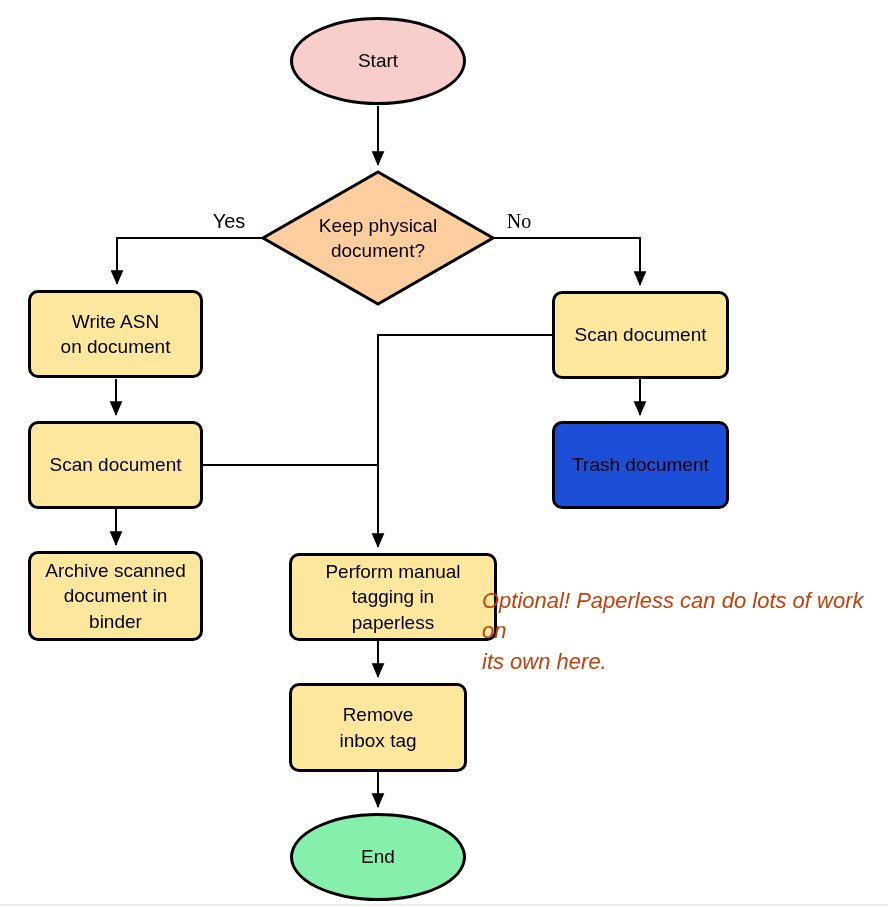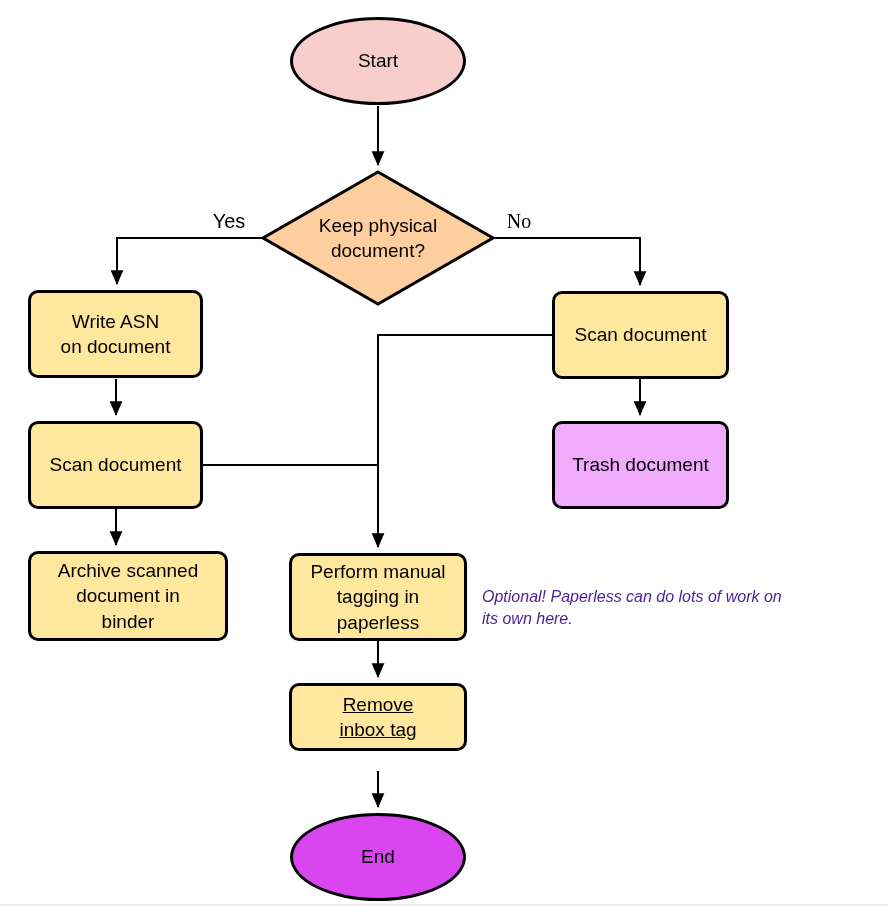--- a/index.html
+++ b/index.html
@@ -49,45 +49,45 @@
     position: absolute;
     font-size: 20px;
     color: #000000;
     text-align: center;
   }
   .annotation {
     position: absolute;
     left: 482px;
     top: 586px;
     width: 402px;
-    font-size: 16px;
+    font-size: 22px;
     font-style: italic;
     line-height: 1.38;
-    color: #4c1d95;
+    color: #c2410c;
     white-space: pre-line;
   }
   .bottom-hairline {
     position: absolute;
     left: 0;
     top: 904px;
     width: 888px;
     height: 2px;
     background: #ededed;
   }
 
   
   #node-start        { left: 290px; top: 17px;  width: 176px; height: 88px; }
   #node-decision-lbl { left: 263px; top: 172px; width: 230px; height: 132px; }
   #node-write-asn    { left: 28px;  top: 290px; width: 175px; height: 88px; align-items: center; }
   #node-scan-left    { left: 28px;  top: 421px; width: 175px; height: 88px; }
-  #node-archive      { left: 28px;  top: 551px; width: 200px; height: 90px; }
+  #node-archive      { left: 28px;  top: 551px; width: 175px; height: 90px; }
   #node-scan-right   { left: 552px; top: 291px; width: 177px; height: 88px; }
   #node-trash        { left: 552px; top: 421px; width: 177px; height: 88px; }
-  #node-tagging      { left: 289px; top: 553px; width: 178px; height: 88px; }
-  #node-remove-inbox { left: 289px; top: 683px; width: 178px; height: 68px; text-decoration: underline; }
+  #node-tagging      { left: 289px; top: 553px; width: 208px; height: 88px; }
+  #node-remove-inbox { left: 289px; top: 683px; width: 178px; height: 89px; }
   #node-end          { left: 290px; top: 813px; width: 176px; height: 88px; }
   #edge-label-yes    { left: 196px; top: 210px; width: 66px; }
   #edge-label-no     { left: 496px; top: 210px; width: 46px; font-family: Liberation Serif, serif; }
 </style>
 </head>
 <body>
 
 <div class="canvas">
 
   <svg class="connector-layer" width="888" height="907" viewBox="0 0 888 907" xmlns="http://www.w3.org/2000/svg">
@@ -135,36 +135,36 @@
   <div class="node process" id="node-archive" style="background: rgb(255, 232, 157);">
     <span>Archive scanned
 document in
 binder</span>
   </div>
 
   <div class="node process" id="node-scan-right" style="background: rgb(255, 232, 157);">
     <span>Scan document</span>
   </div>
 
-  <div class="node process" id="node-trash" style="background: #f0abfc;">
+  <div class="node process" id="node-trash" style="background: #1d4ed8;">
     <span>Trash document</span>
   </div>
 
   <div class="node process" id="node-tagging" style="background: rgb(255, 232, 157);">
     <span>Perform manual
 tagging in
 paperless</span>
   </div>
 
   <div class="node process" id="node-remove-inbox" style="background: rgb(255, 232, 157);">
     <span>Remove
 inbox tag</span>
   </div>
 
-  <div class="node terminal" id="node-end" style="background: #d946ef;">
+  <div class="node terminal" id="node-end" style="background: #86efac;">
     <span>End</span>
   </div>
 
   <div class="annotation">Optional! Paperless can do lots of work on
 its own here.</div>
 
   <div class="bottom-hairline"></div>
 </div>
 
 </body></html>

